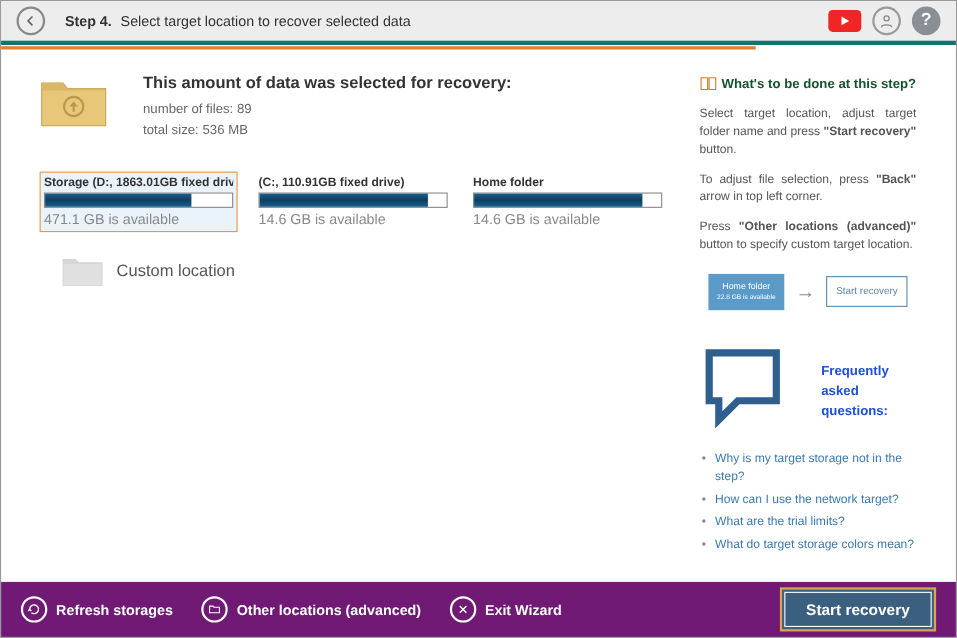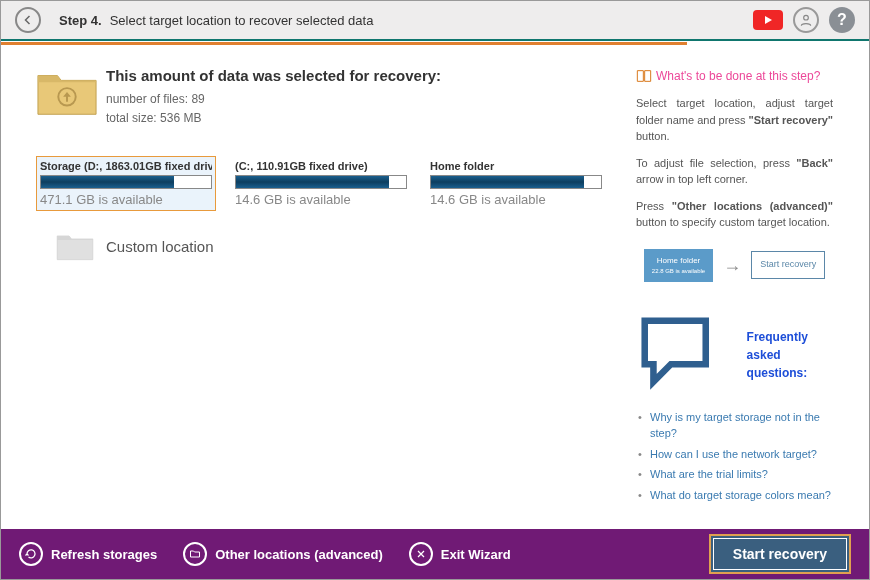--- a/index.html
+++ b/index.html
@@ -1,56 +1,56 @@
 <!DOCTYPE html>
 <html><head>
 <meta charset="utf-8">
 <style>
   * { box-sizing: border-box; margin: 0; padding: 0; font-family: Arial, Helvetica, sans-serif; }
   body { width: 870px; height: 580px; background: #fff; overflow: hidden; position: relative; border: 1px solid #999; }
   
-  .header { height: 40px; background: #eeeded; display: flex; align-items: center; padding: 0 14px; border-bottom: 2px solid #0f766e; text-align: right; }
+  .header { height: 40px; background: #eeeded; display: flex; align-items: center; padding: 0 14px; border-bottom: 4px solid #0f766e; text-align: right; }
   .back-btn { width: 26px; height: 26px; border-radius: 50%; border: 2px solid #888; display:flex; align-items:center; justify-content:center; cursor:pointer; margin-right: 18px;}
   .back-btn svg { width: 12px; height: 12px; }
   .step-label { font-weight: bold; font-size: 13px; color: #333; margin-right: 8px; }
   .step-title { font-size: 13px; color: #333; }
   .header-right { margin-left:auto; display:flex; align-items:center; gap:10px;}
   .hicon { width:26px; height:26px; border-radius:50%; display:flex;align-items:center;justify-content:center; cursor:pointer; }
   .yt { background:#f02626; border-radius:4px; width:30px; height:20px; color:#fff;}
   .user { border:2px solid #999; color:#777;}
   .help { background:#8a8f95; color:#fff;}
   
   .progress { height:6px; background:#fff; position:relative; border-top:1px solid #fff;}
   .progress .seg { position:absolute; top:0; height:3px; }
   
   .main { display:flex; padding: 20px 0 0 0; height: 484px;}
   .left { width: 635px; padding: 0 0 0 35px; }
   .right { width: 215px; padding: 0 18px 0 0; font-size:11px; color:#555; line-height:1.5;}
   
-  .block { display:flex; margin-bottom: 28px; }
+  .block { display:flex; margin-bottom: 28px; gap: 24px; }
   .folder-icon { width:70px; flex-shrink:0; }
   .folder-svg { width:62px; height:50px; }
   .block-content { flex:1; }
   .block-title { font-size:15px; font-weight:bold; color:#333; margin-bottom:6px;}
   .meta { font-size:12px; color:#666; line-height:1.6;}
   .meta input { font-size:12px; padding:2px 4px; border:1px solid #999; width:110px; margin-left:4px;}
   
   .storage-row { display:flex; gap:15px; margin-top:10px; }
   .storage { width: 180px; padding:4px; cursor:pointer;}
   .storage.selected { background:#eaf3fb; border:1px solid #e89a3c; padding:3px;}
   .storage-title { font-size:11px; font-weight:bold; color:#333; margin-bottom:3px; white-space:nowrap; overflow:hidden;}
   .bar { height:14px; background:#fff; border:1px solid #888; position:relative; margin-bottom:3px;}
   .bar-fill { position:absolute; left:0; top:0; bottom:0; background: linear-gradient(#1a5f8e, #0d3e5f, #1a5f8e);}
   .storage-avail { font-size:13px; color:#888;}
   
   .custom-row { display:flex; align-items:center; margin-top:20px; margin-left:20px; gap:12px;}
   .custom-folder { width:38px; height:30px; opacity:0.6;}
   .custom-label { font-size:15px; color:#555;}
   
-  .right h3 { color:#ec4899; font-size:12px; font-weight:normal; margin-bottom:10px; display:flex; align-items:center; gap:4px;}
+  .right h3 { color:#14532d; font-size:12px; font-weight:bold; margin-bottom:10px; display:flex; align-items:center; gap:4px;}
   .right h3 svg { width:16px; height:14px;}
   .right p { margin-bottom:10px; text-align:justify;}
   .right b { font-weight:bold; }
   .hint-img { display:flex; align-items:center; justify-content:center; gap:10px; margin:18px 0 30px 0;}
   .hint-box { padding:6px 8px; font-size:8px; color:#fff; text-align:center;}
   .hint-box.blue { background:#5b9bc9; }
   .hint-box.outline { background:#fff; border:1px solid #5b87a8; color:#5b87a8; font-size:9px;}
   .arrow { color:#888; font-size:18px;}
   
   .right h4 { color:#1d4ed8; font-size:12px; font-weight:bold; margin-bottom:8px; display:flex; align-items:center; gap:6px;}

